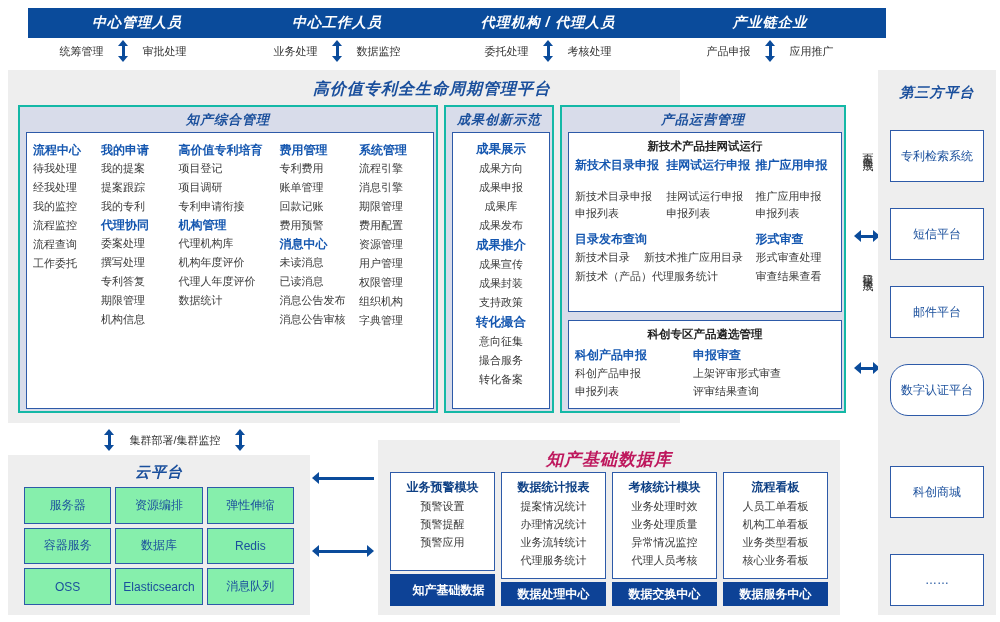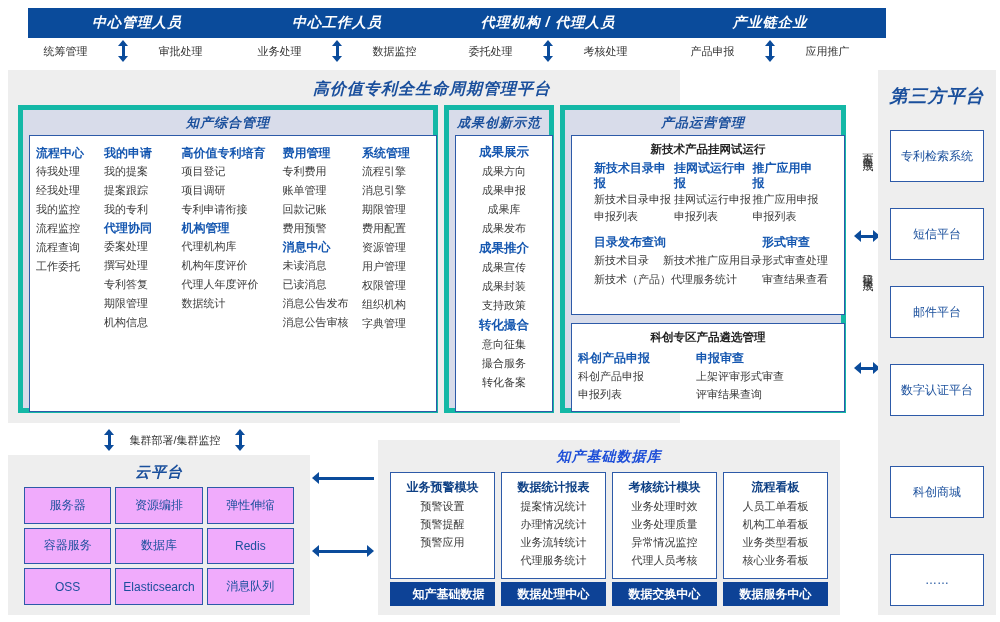--- a/index.html
+++ b/index.html
@@ -15,62 +15,62 @@
   
   .abs{position:absolute;box-sizing:border-box;}
   .ctr{display:flex;align-items:center;justify-content:center;text-align:center;}
 
   
   .rolebar{
     height:30px;background:#0a4b9b;color:#fff;
     font-weight:bold;font-size:14px;font-style:italic;
     letter-spacing:1px;
   }
-  .rolecaps{height:26px;display:flex;align-items:center;justify-content:center;gap:16px;}
+  .rolecaps{height:26px;display:flex;align-items:center;justify-content:center;gap:0;}
   .cap{font-size:11px;color:#333;white-space:nowrap;}
   .vArrow{
     width:11px;height:22px;margin:0 14px;position:relative;flex:none;
   }
   .vArrow:before{
     content:"";position:absolute;left:4px;top:5px;width:3px;height:12px;background:#0a4b9b;
   }
   .vArrow .up,.vArrow .dn{position:absolute;left:0;width:0;height:0;
     border-left:5.5px solid transparent;border-right:5.5px solid transparent;}
   .vArrow .up{top:0;border-bottom:6px solid #0a4b9b;}
   .vArrow .dn{bottom:0;border-top:6px solid #0a4b9b;}
 
   
   .platform{background:#eeeeee;}
   .platform-title{
     font-size:16px;font-weight:bold;font-style:italic;color:#1a4f9c;
     text-align:center;letter-spacing:1px;
   }
   .band{
-    background:#d8dcea;border:5px solid #14b8a6;box-sizing:border-box;
+    background:#d8dcea;border:2px solid #14b8a6;box-sizing:border-box;
   }
   .band-title{
     font-size:13px;font-weight:bold;font-style:italic;color:#1a4f9c;
     text-align:center;letter-spacing:1px;padding-top:4px;
   }
   .whitebox{
     background:#ffffff;border:1px solid #2d5aa8;box-sizing:border-box;
   }
 
   .colhead{
     font-size:12px;font-weight:bold;color:#1557b0;white-space:nowrap;line-height:18px;
   }
   .item{
     font-size:11px;color:#3a3a3a;white-space:nowrap;line-height:19px;
   }
   .colwrap{display:flex;flex-direction:column;}
 
   
   .third{background:#eeeeee;}
   .third-title{
-    font-size:18px;font-weight:bold;font-style:italic;color:#1a4f9c;text-align:center;
+    font-size:14px;font-weight:bold;font-style:italic;color:#1a4f9c;text-align:center;
     letter-spacing:1px;
   }
   .tpbox{
     background:#fff;border:1.5px solid #2d5aa8;color:#1a4f9c;font-size:12px;
     box-sizing:border-box;
   }
   .vtext{
     writing-mode:vertical-rl;text-orientation:upright;
     font-size:11px;color:#333;letter-spacing:2px;line-height:13px;
   }
@@ -78,27 +78,27 @@
   .hArrow:before{content:"";position:absolute;left:5px;top:4.5px;width:16px;height:3px;background:#0a4b9b;}
   .hArrow .lt,.hArrow .rt{position:absolute;top:0;width:0;height:0;
     border-top:6px solid transparent;border-bottom:6px solid transparent;}
   .hArrow .lt{left:0;border-right:7px solid #0a4b9b;}
   .hArrow .rt{right:0;border-left:7px solid #0a4b9b;}
 
   
   .cloudwrap{background:#eeeeee;}
   .cloud-title{font-size:15px;font-weight:bold;font-style:italic;color:#1a4f9c;text-align:center;letter-spacing:1px;}
   .cbox{
-    background:#f0abfc;border:1.2px solid #2d5aa8;color:#1a4f9c;font-size:12px;box-sizing:border-box;
+    background:#86efac;border:1.2px solid #2d5aa8;color:#1a4f9c;font-size:12px;box-sizing:border-box;
   }
   .clusterlbl{font-size:11px;color:#333;white-space:nowrap;}
 
   
   .dbwrap{background:#eeeeee;}
-  .db-title{font-size:14px;font-weight:bold;font-style:italic;color:#1d4ed8;text-align:center;letter-spacing:1px;}
+  .db-title{font-size:17px;font-weight:bold;font-style:italic;color:#be185d;text-align:center;letter-spacing:1px;}
   .dbcol{background:#fff;border:1px solid #2d5aa8;box-sizing:border-box;}
   .dbcol-head{font-size:12px;font-weight:bold;color:#0d3f84;text-align:center;line-height:20px;}
   .dbcol-item{font-size:11px;color:#3a3a3a;text-align:center;line-height:18px;}
   .dbbtn{
     background:#0d4296;color:#fff;font-size:12px;font-weight:bold;box-sizing:border-box;
   }
 </style>
 </head>
 <body>
 
@@ -231,21 +231,21 @@
           <div class="colhead" style="text-align: center; font-size: 12.5px; line-height: 20px;">转化撮合</div>
           <div class="item" style="text-align: center; line-height: 19px;">意向征集</div>
           <div class="item" style="text-align: center; line-height: 19px;">撮合服务</div>
           <div class="item" style="text-align: center; line-height: 19px;">转化备案</div>
         </div>
     </div>
 
     <div class="abs band" style="left:552px;top:35px;width:286px;height:308px;">
       <div class="band-title">产品运营管理</div>
       <div class="abs" id="product-wrap" style="left:6px;top:25px;width:274px;height:277px;">
-          <div class="abs whitebox" style="left: 0px; top: 0px; width: 274px; height: 180px; padding: 5px 22px 0px;">
+          <div class="abs whitebox" style="left: 0px; top: 0px; width: 274px; height: 180px; padding: 5px 6px 0px;">
             <div style="text-align: center; font-size: 11.5px; font-weight: bold; color: rgb(34, 34, 34); line-height: 16px;">新技术产品挂网试运行</div>
             <div style="display: flex; margin-top: 4px;">
               <div class="colwrap" style="width: 92px;">
                 <div class="colhead" style="white-space: normal; font-size: 12px; line-height: 15px; min-height: 30px;">新技术目录申报</div>
                 <div class="item" style="line-height: 17px;">新技术目录申报</div>
                 <div class="item" style="line-height: 17px;">申报列表</div>
               </div>
               <div class="colwrap" style="width: 90px;">
                 <div class="colhead" style="white-space: normal; font-size: 12px; line-height: 15px; min-height: 30px;">挂网试运行申报</div>
                 <div class="item" style="line-height: 17px;">挂网试运行申报</div>
@@ -304,21 +304,21 @@
         <span class="rt"></span>
       </div>
   </div>
 
   <div class="abs third" style="left:878px;top:70px;width:118px;height:545px;">
     <div class="abs third-title" style="left:0;top:14px;width:118px;">第三方平台</div>
     <div class="abs" id="third-list" style="left:12px;top:60px;width:94px;height:470px;">
         <div class="abs tpbox ctr" style="left: 0px; top: 0px; width: 94px; height: 52px;">专利检索系统</div>
         <div class="abs tpbox ctr" style="left: 0px; top: 78px; width: 94px; height: 52px;">短信平台</div>
         <div class="abs tpbox ctr" style="left: 0px; top: 156px; width: 94px; height: 52px;">邮件平台</div>
-        <div class="abs tpbox ctr" style="left: 0px; top: 234px; width: 94px; height: 52px;">数字认证平台</div>
+        <div class="abs tpbox ctr" style="left: 0px; top: 234px; width: 94px; height: 52px; border-radius: 18px;">数字认证平台</div>
         <div class="abs tpbox ctr" style="left: 0px; top: 336px; width: 94px; height: 52px;">科创商城</div>
         <div class="abs tpbox ctr" style="left: 0px; top: 424px; width: 94px; height: 52px;">……</div>
       </div>
   </div>
 
   <div class="abs" style="left:60px;top:428px;width:230px;height:24px;display:flex;align-items:center;justify-content:center;">
     <div class="vArrow">
         <span class="up"></span>
         <span class="dn"></span>
       </div>
@@ -361,21 +361,21 @@
   <div class="abs dbwrap" style="left:378px;top:440px;width:462px;height:175px;">
     <div class="abs db-title" style="left:0;top:8px;width:462px;">知产基础数据库</div>
     <div class="abs" id="db-cols" style="left:12px;top:32px;width:438px;height:134px;display:flex;gap:6px;">
         <div style="flex: 1 1 0%; display: flex; flex-direction: column;">
           <div class="dbcol" style="flex: 1 1 0%; padding: 4px 2px 0px;">
             <div class="dbcol-head">业务预警模块</div>
             <div class="dbcol-item">预警设置</div>
             <div class="dbcol-item">预警提醒</div>
             <div class="dbcol-item">预警应用</div>
           </div>
-          <div class="dbbtn ctr" style="height: 24px; margin-top: 3px; padding-left: 12px;">知产基础数据</div>
+          <div class="dbbtn ctr" style="height: 32px; margin-top: 3px; padding-left: 12px;">知产基础数据</div>
         </div>
         <div style="flex: 1 1 0%; display: flex; flex-direction: column;">
           <div class="dbcol" style="flex: 1 1 0%; padding: 4px 2px 0px;">
             <div class="dbcol-head">数据统计报表</div>
             <div class="dbcol-item">提案情况统计</div>
             <div class="dbcol-item">办理情况统计</div>
             <div class="dbcol-item">业务流转统计</div>
             <div class="dbcol-item">代理服务统计</div>
           </div>
           <div class="dbbtn ctr" style="height: 24px; margin-top: 3px;">数据处理中心</div>

